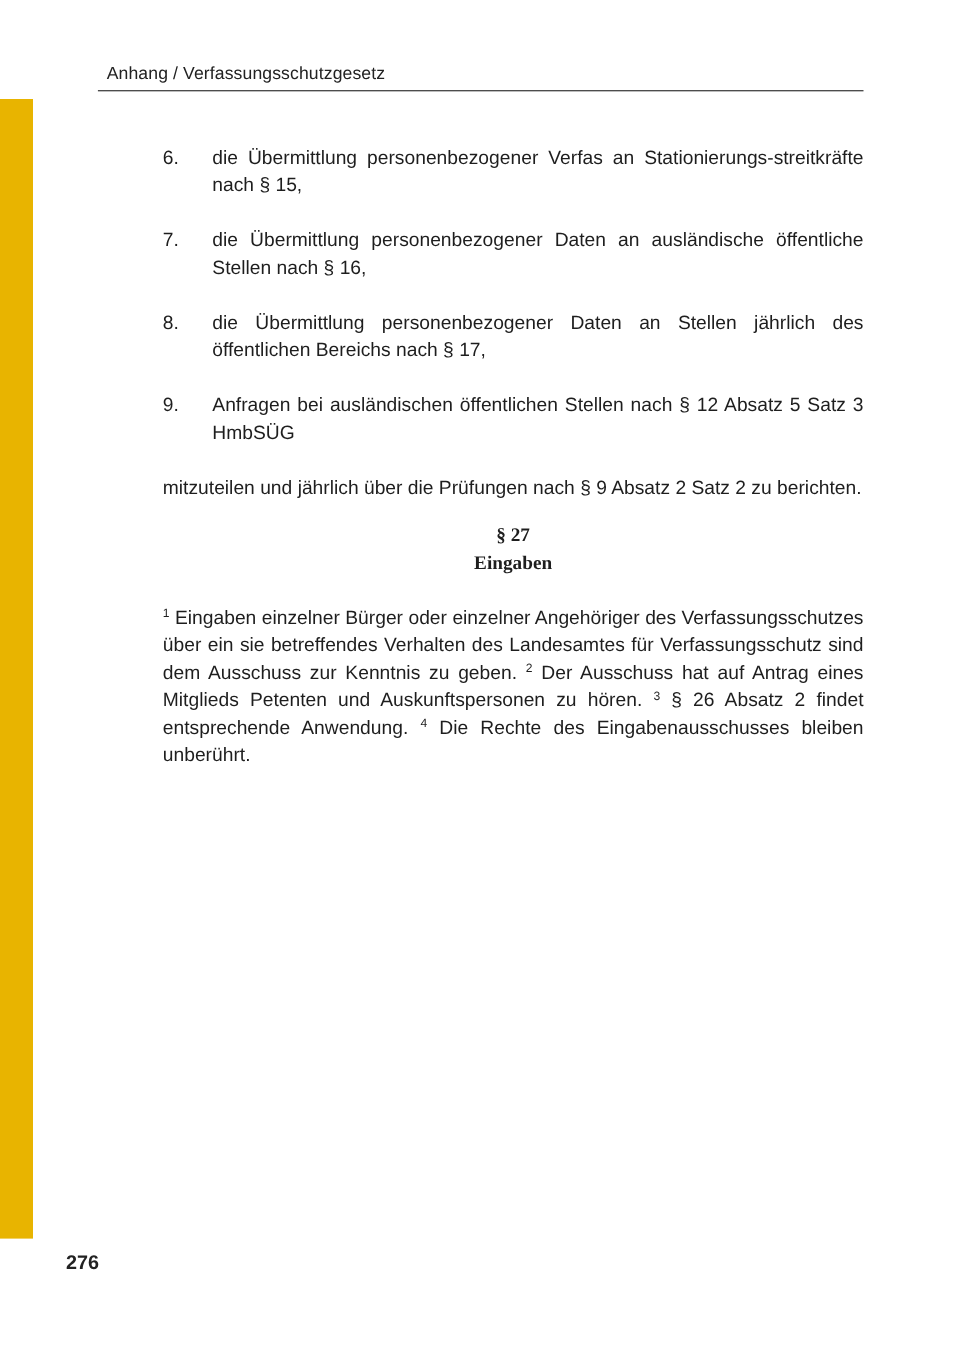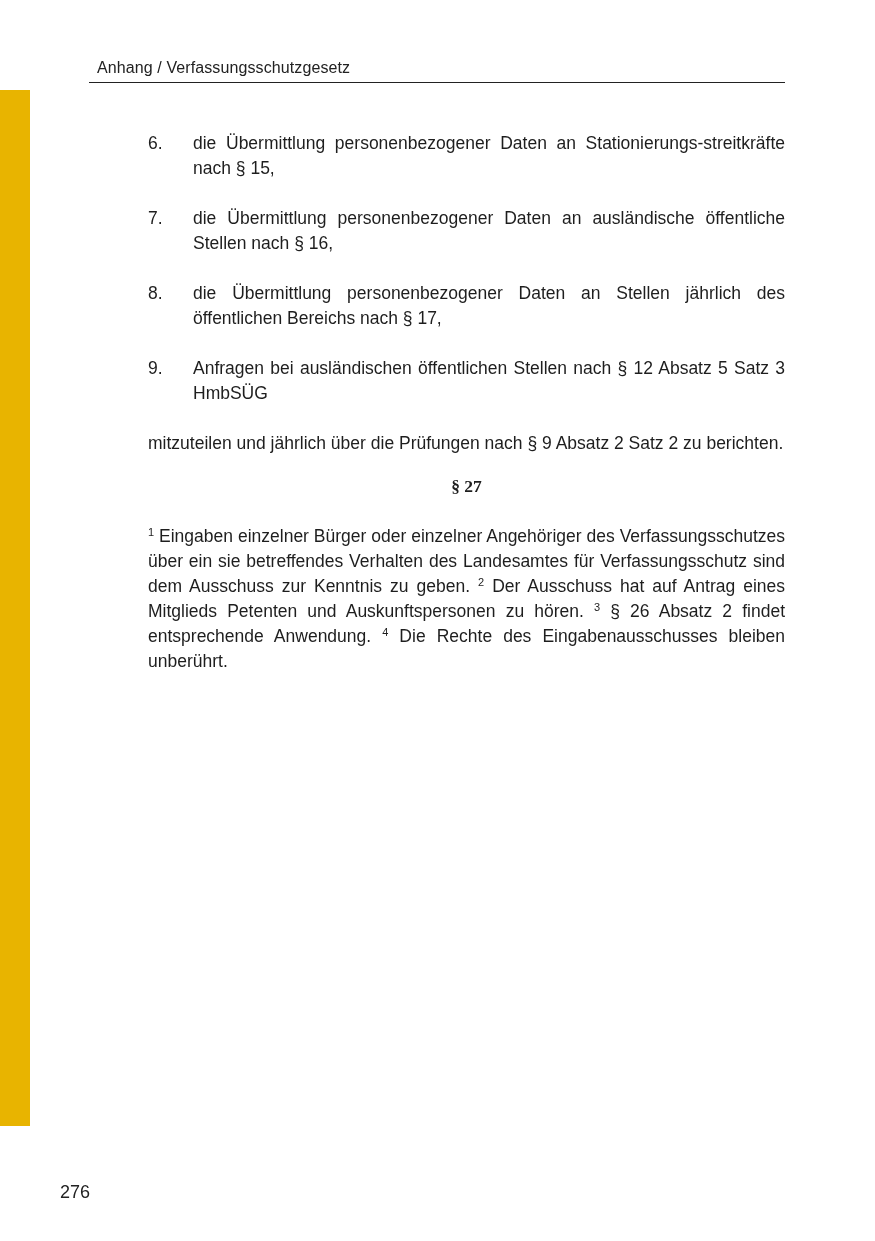--- a/index.html
+++ b/index.html
@@ -82,58 +82,60 @@
       text-align-last: left;
     }
     sup {
       font-size: 11px;
       vertical-align: 6px;
       line-height: 0;
     }
     .page-number {
       position: absolute;
       left: 60px;
-      top: 1181px;
+      top: 1137px;
       font-size: 18px;
       line-height: 22px;
       color: #222;
+      font-weight: bold;
     }
   </style>
 </head>
 <body>
 
 <div class="side-bar"></div>
 
 <div class="running-head">Anhang / Verfassungsschutzgesetz</div>
 <div class="head-rule"></div>
 
 <div class="content">
 
   <div class="list">
     <div class="list-item">
       <span class="item-num">6.</span>
-      <span class="item-text">die Übermittlung personenbezogener Daten an Stationierungs-streitkräfte nach § 15,</span>
+      <span class="item-text">die Übermittlung personenbezogener Verfas an Stationierungs-streitkräfte nach § 15,</span>
     </div>
     <div class="list-item">
       <span class="item-num">7.</span>
       <span class="item-text">die Übermittlung personenbezogener Daten an ausländische öffentliche Stellen nach § 16,</span>
     </div>
     <div class="list-item">
       <span class="item-num">8.</span>
       <span class="item-text">die Übermittlung personenbezogener Daten an Stellen jährlich des öffentlichen Bereichs nach § 17,</span>
     </div>
     <div class="list-item">
       <span class="item-num">9.</span>
       <span class="item-text">Anfragen bei ausländischen öffentlichen Stellen nach § 12 Absatz 5 Satz 3 HmbSÜG</span>
     </div>
   </div>
 
   <p class="closing">mitzuteilen und jährlich über die Prüfungen nach § 9 Absatz 2 Satz 2 zu berichten.</p>
 
   <div class="section-head">
     <div>§ 27</div>
+    <div>Eingaben</div>
   </div>
 
   <div class="section-body"><sup>1</sup><span> Eingaben einzelner Bürger oder einzelner Angehöriger des Verfas­sungsschutzes über ein sie betreffendes Verhalten des Landesamtes für Verfassungsschutz sind dem Ausschuss zur Kenntnis zu geben. </span><sup>2</sup><span> Der Ausschuss hat auf Antrag eines Mitglieds Petenten und Aus­kunftspersonen zu hören. </span><sup>3</sup><span> § 26 Absatz 2 findet entsprechende Anwendung. </span><sup>4</sup><span> Die Rechte des Eingabenausschusses bleiben unbe­rührt.</span></div>
 
 </div>
 
 <div class="page-number">276</div>
 
 </body></html>

